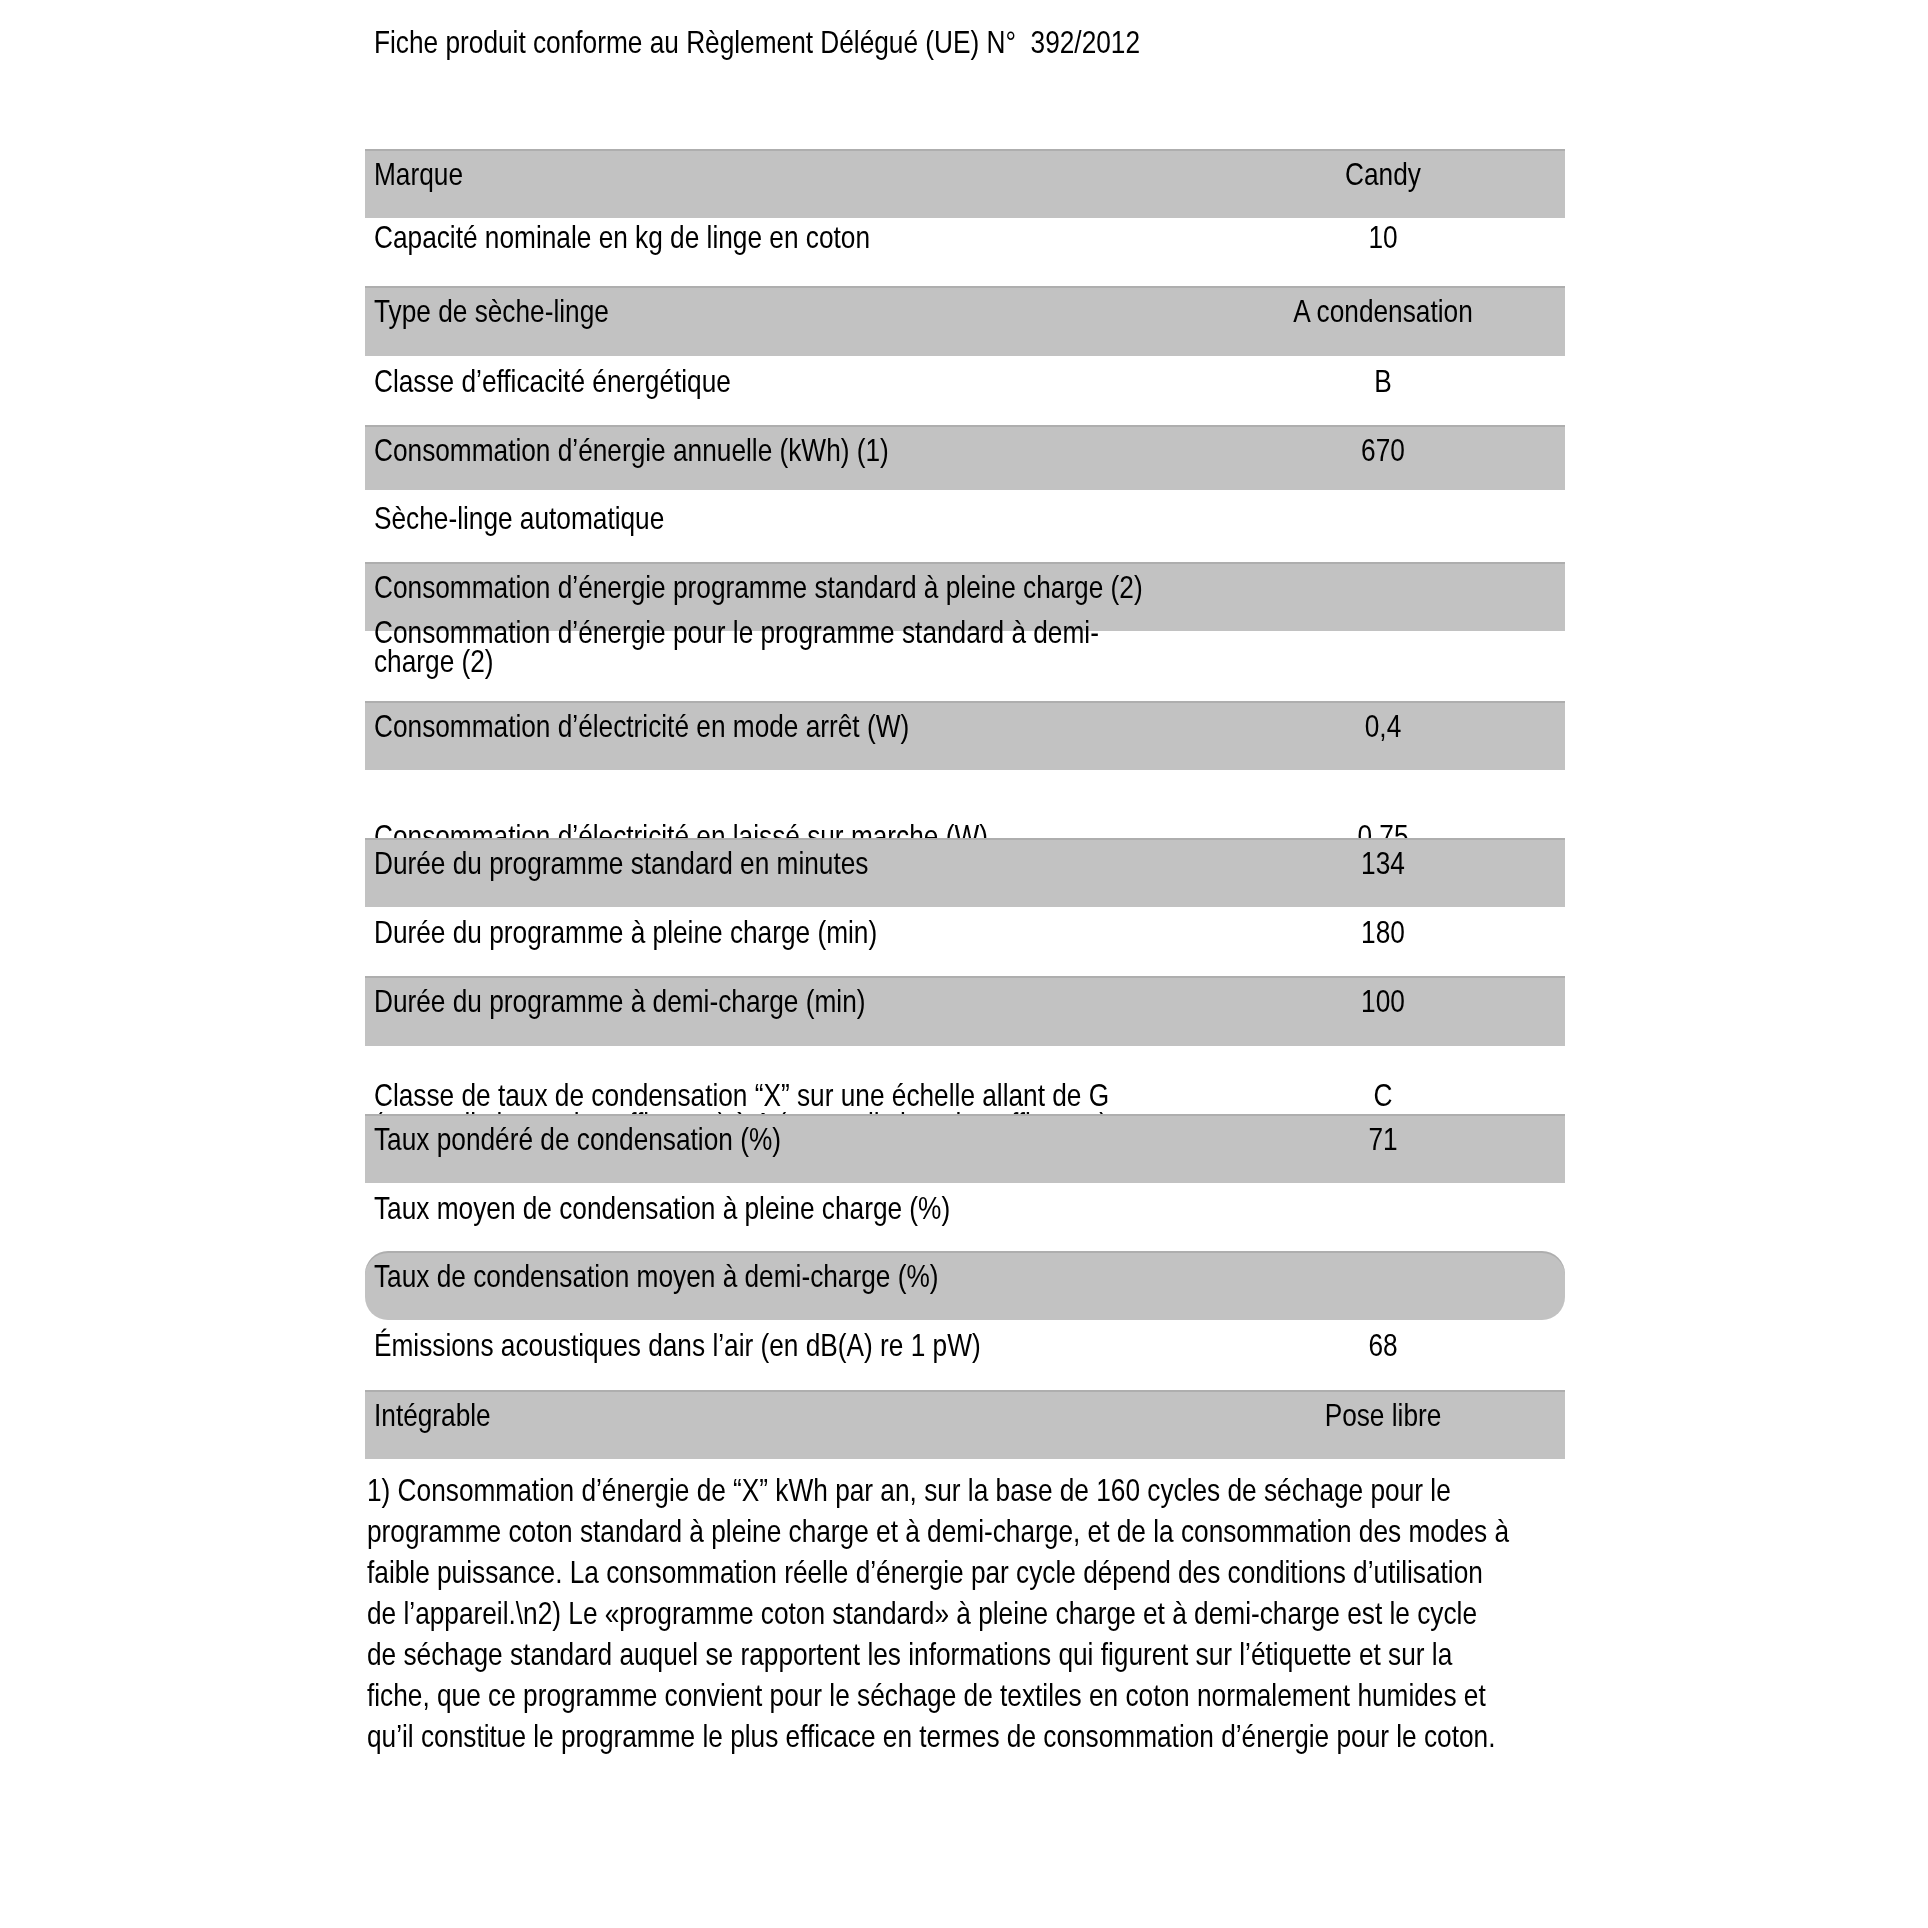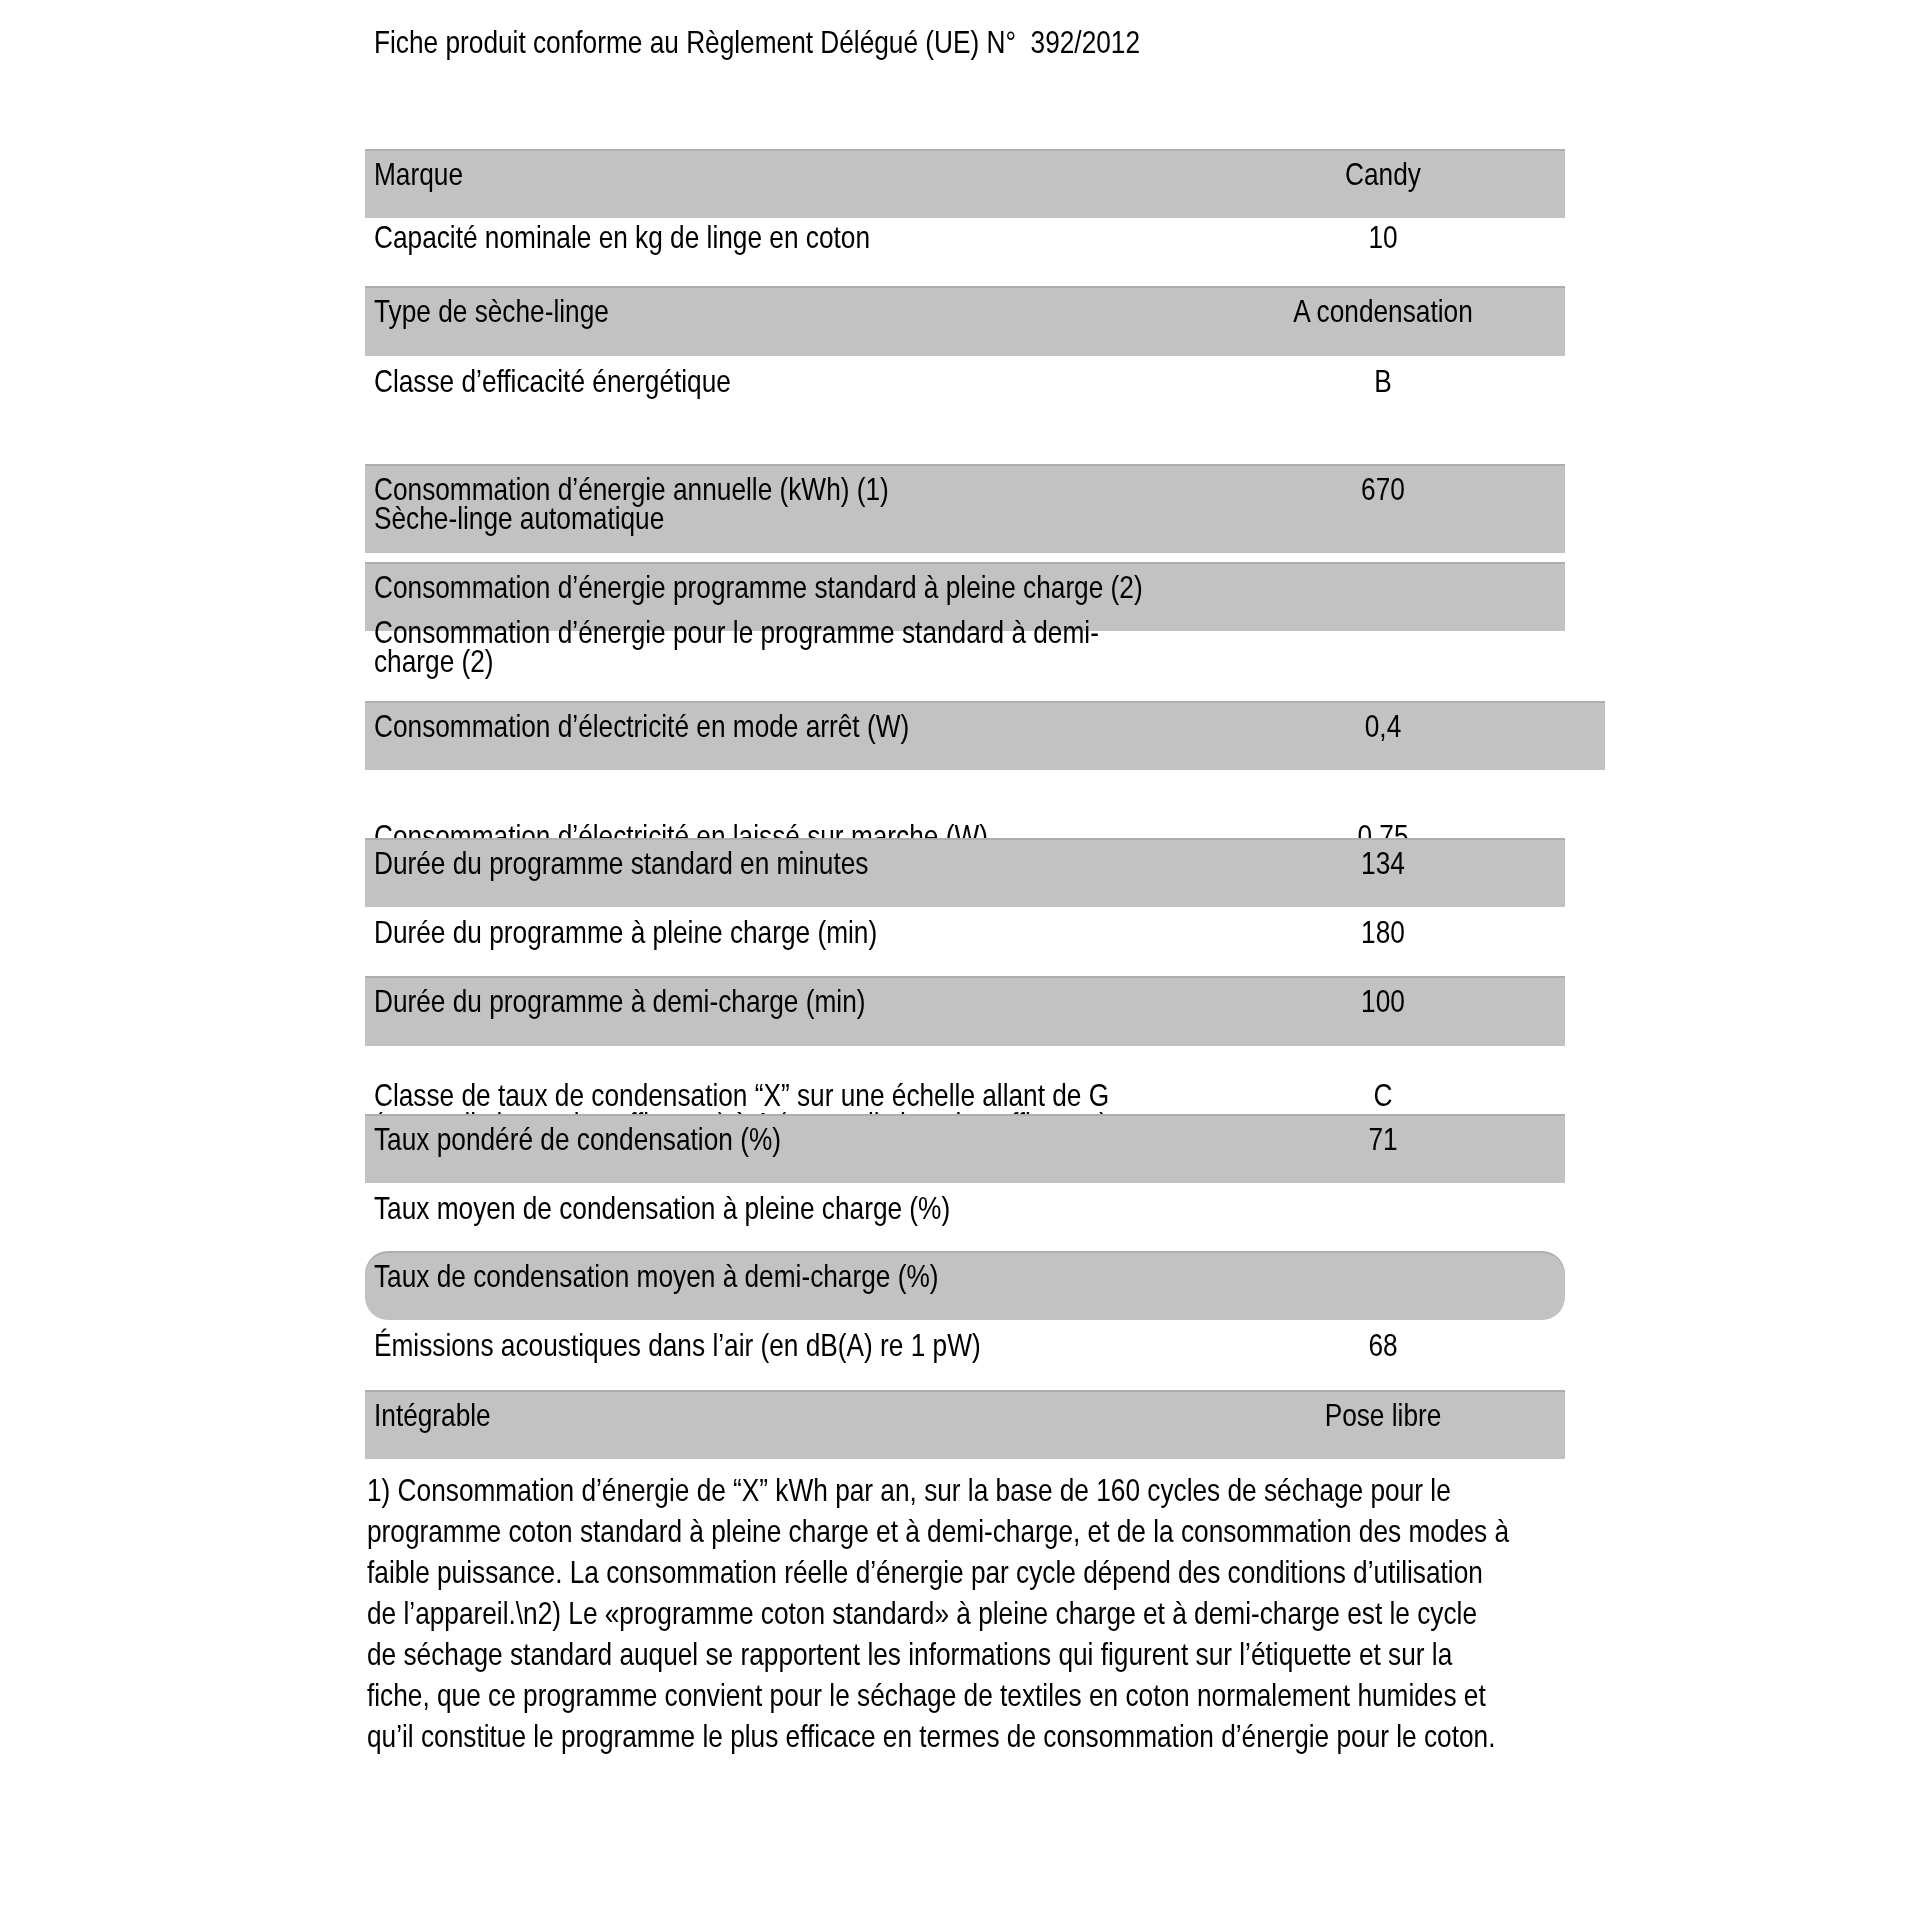--- a/index.html
+++ b/index.html
@@ -98,35 +98,35 @@
         <span class="val">10</span>
       </div>
       <div class="row shaded" style="top: 286px; height: 70px; background: rgb(194, 194, 194);">
         <span class="lbl">Type de sèche-linge</span>
         <span class="val">A condensation</span>
       </div>
       <div class="row" style="top: 356px; height: 69px;">
         <span class="lbl">Classe d’efficacité énergétique</span>
         <span class="val">B</span>
       </div>
-      <div class="row shaded" style="top: 425px; height: 89px; background: rgb(194, 194, 194); margin-top: 39px;">
+      <div class="row shaded" style="top: 425px; height: 65px; background: rgb(194, 194, 194);">
         <span class="lbl">Consommation d’énergie annuelle (kWh) (1)</span>
         <span class="val">670</span>
       </div>
       <div class="row" style="top: 493px; height: 69px;">
         <span class="lbl">Sèche-linge automatique</span>
       </div>
       <div class="row shaded" style="top: 562px; height: 69px; background: rgb(194, 194, 194);">
         <span class="lbl">Consommation d’énergie programme standard à pleine charge (2)</span>
       </div>
       <div class="row" style="top: 607px; height: 55px;">
         <span class="lbl">Consommation d’énergie pour le programme standard à demi-
 charge (2)</span>
       </div>
-      <div class="row shaded" style="top: 701px; height: 69px; background: rgb(194, 194, 194); padding-left: 40px;">
+      <div class="row shaded" style="top: 701px; height: 69px; background: rgb(194, 194, 194);">
         <span class="lbl">Consommation d’électricité en mode arrêt (W)</span>
         <span class="val">0,4</span>
       </div>
       <div class="row" style="top: 799px; height: 69px; margin-top: 12px;">
         <span class="lbl">Consommation d’électricité en laissé sur marche (W)</span>
         <span class="val">0,75</span>
       </div>
       <div class="row shaded" style="top: 838px; height: 69px; background: rgb(194, 194, 194);">
         <span class="lbl">Durée du programme standard en minutes</span>
         <span class="val">134</span>

